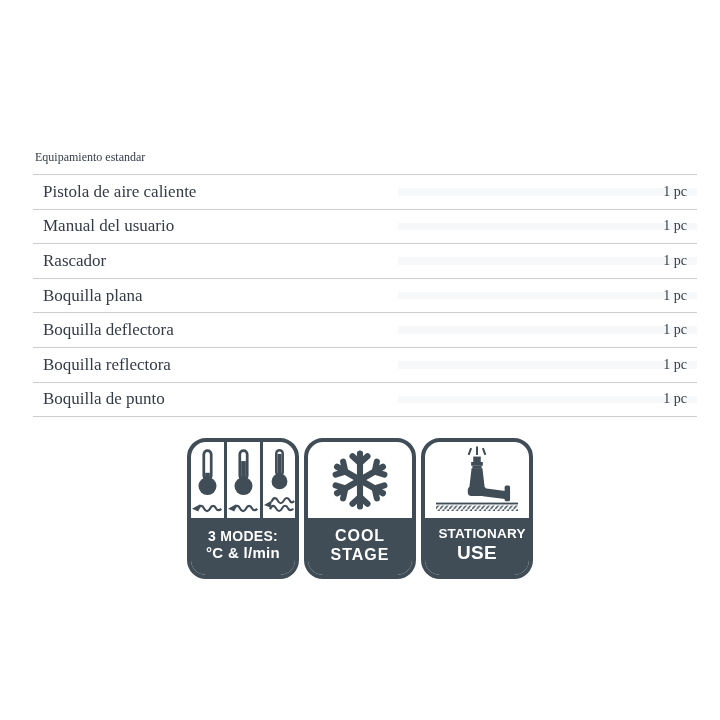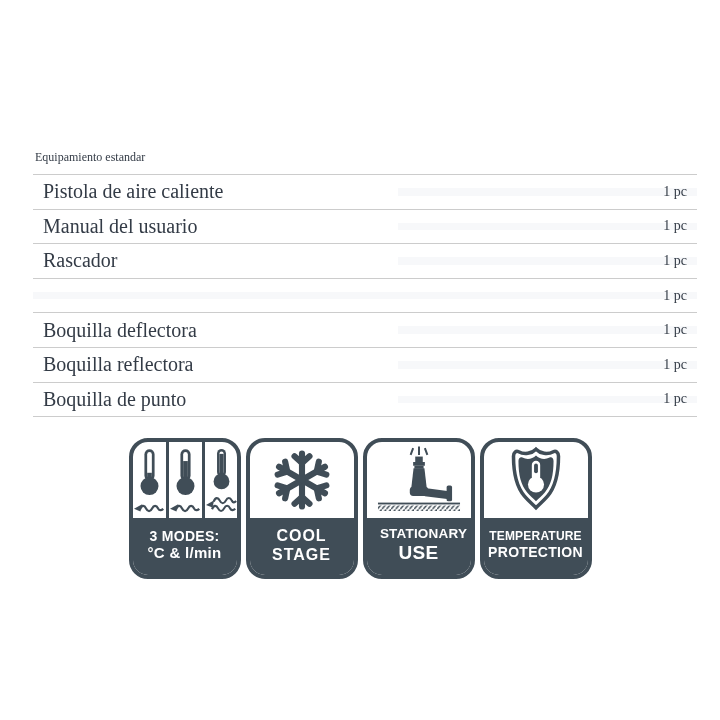--- a/index.html
+++ b/index.html
@@ -20,21 +20,21 @@
   .eq-table{
     position:absolute;left:33px;top:174px;width:664px;
     border-bottom:1px solid var(--line);
   }
   .eq-row{
     height:34.6px;display:flex;align-items:stretch;
     border-top:1px solid var(--line);box-sizing:border-box;
   }
   .eq-label{
     width:55%;display:flex;align-items:center;padding-left:10px;
-    font-size:20px;color:var(--txt);box-sizing:border-box;
+    font-size:17px;color:var(--txt);box-sizing:border-box;
   }
   .eq-valcell{
     flex:1;margin:13px 0;background:var(--valbg);
     display:flex;align-items:center;justify-content:flex-end;
     padding-right:10px;font-size:14px;color:var(--txt);
   }
   .badges{
     position:absolute;top:438px;left:0;width:720px;
     display:flex;justify-content:center;gap:5px;
   }
@@ -75,20 +75,21 @@
   </div>
   <div class="eq-row">
     <div class="eq-label">Manual del usuario</div>
     <div class="eq-valcell">1 pc</div>
   </div>
   <div class="eq-row">
     <div class="eq-label">Rascador</div>
     <div class="eq-valcell">1 pc</div>
   </div>
   <div class="eq-row">
+    <div class="eq-label">Boquilla plana</div>
     <div class="eq-valcell">1 pc</div>
   </div>
   <div class="eq-row">
     <div class="eq-label">Boquilla deflectora</div>
     <div class="eq-valcell">1 pc</div>
   </div>
   <div class="eq-row">
     <div class="eq-label">Boquilla reflectora</div>
     <div class="eq-valcell">1 pc</div>
   </div>
@@ -191,29 +192,14 @@
         <rect x="1" y="70" width="98" height="2.2" fill="currentColor"></rect>
         <rect x="1" y="73.5" width="98" height="6.5" fill="url(#hg-hatch)"></rect>
       </svg>
     </div>
     <div class="btxt">
       <span class="b3-l1">STATIONARY</span>
       <span class="b3-l2">USE</span>
     </div>
   </div>
 
-  <div class="badge">
-    <div class="bicon">
-      <svg width="66" height="72" viewBox="0 0 100 112">
-        <path d="M50,8 C57,15 68,17 77,12 C81,10 85,13 85,19 C85,47 80,67 68,81 C62,88 56,93 50,99 C44,93 38,88 32,81 C20,67 15,47 15,19 C15,13 19,10 23,12 C32,17 43,15 50,8 Z" fill="none" stroke="currentColor" stroke-width="5.5"></path>
-        <path d="M50,8 C57,15 68,17 77,12 C81,10 85,13 85,19 C85,47 80,67 68,81 C62,88 56,93 50,99 C44,93 38,88 32,81 C20,67 15,47 15,19 C15,13 19,10 23,12 C32,17 43,15 50,8 Z" fill="currentColor" transform="translate(50,53.5) scale(0.78) translate(-50,-53.5)"></path>
-        <rect x="43.5" y="26" width="13" height="32" rx="6.5" fill="#fff"></rect>
-        <circle cx="50" cy="63" r="12.5" fill="#fff"></circle>
-        <rect x="47" y="30.5" width="6" height="15" rx="3" fill="currentColor"></rect>
-      </svg>
-    </div>
-    <div class="btxt">
-      <span class="b4-l1">TEMPERATURE</span>
-      <span class="b4-l2">PROTECTION</span>
-    </div>
-  </div>
 
 </div>
 
 </body></html>

